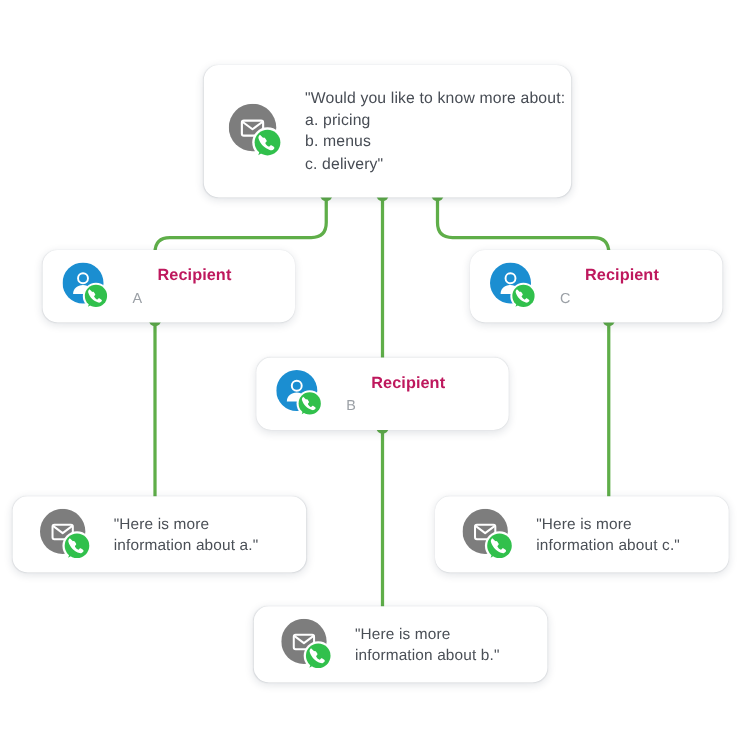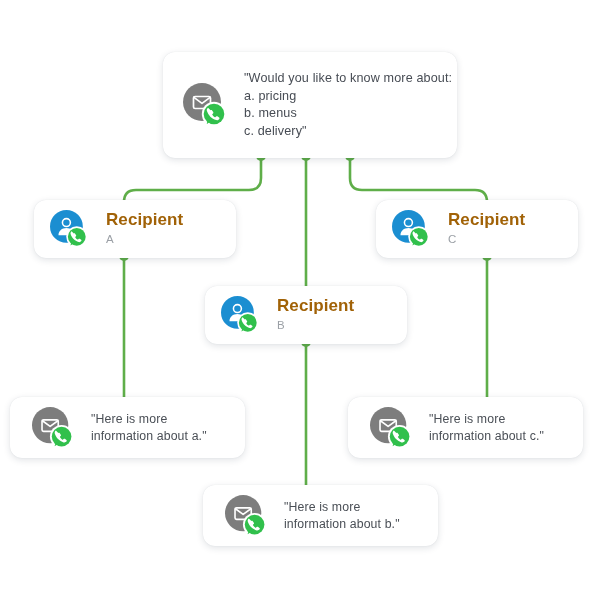--- a/index.html
+++ b/index.html
@@ -63,25 +63,26 @@
   }
   .prompt-text {
     color: #474c54;
     font-size: 12.6px;
     line-height: 17.5px;
     white-space: pre-line;
     letter-spacing: 0.01em;
   }
   .recip-block { display: block; }
   .recip-title {
-    color: #a16207;
-    font-size: 17px;
+    color: #be185d;
+    font-size: 13px;
     font-weight: bold;
     line-height: 16px;
     letter-spacing: 0.005em;
+    margin-left: 20px;
   }
   .recip-sub {
     color: #9ba0a6;
     font-size: 11.5px;
     line-height: 16px;
     margin-top: 3px;
   }
 
   
   #card-prompt     { left:163px; top:52px;  width:294px; height:106px; padding-left:20px; }

